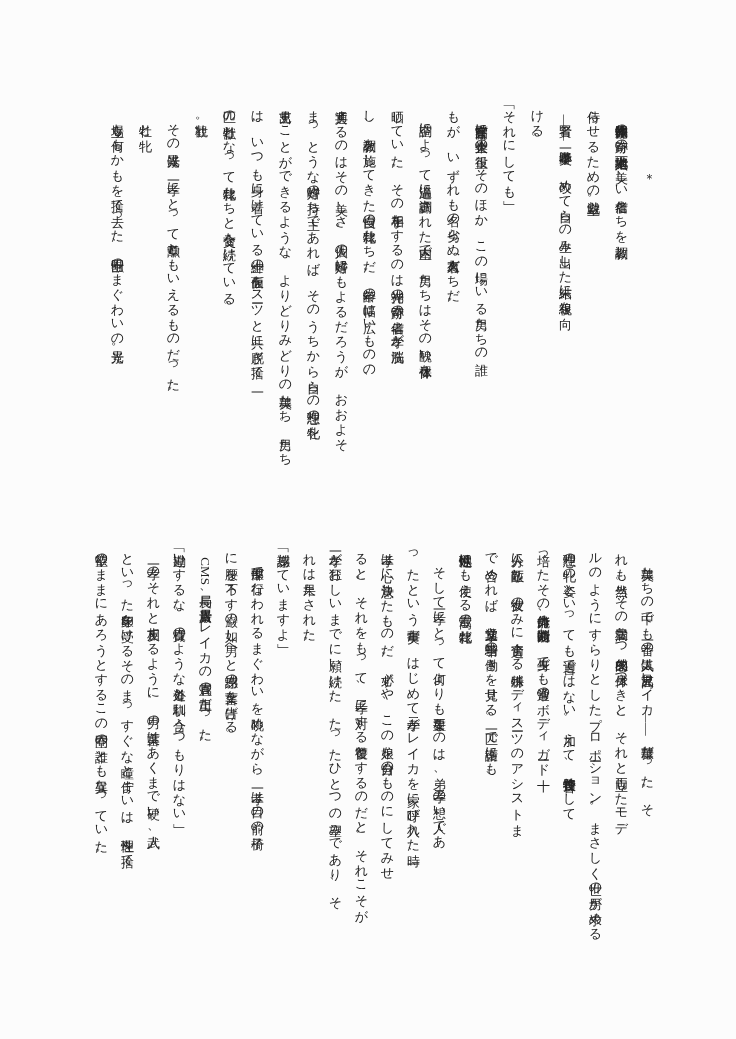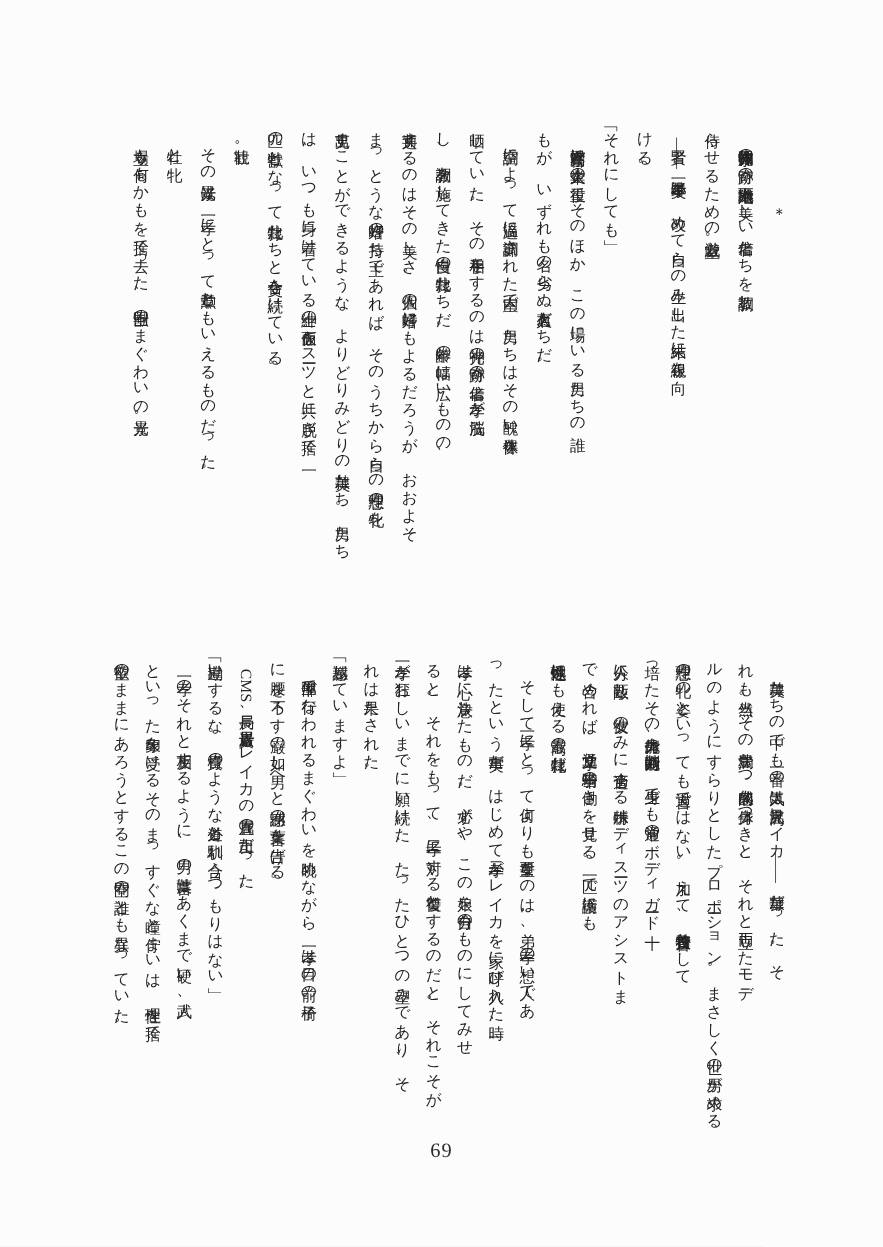--- a/index.html
+++ b/index.html
@@ -105,16 +105,15 @@
         <div class="tline">「感謝していますよ」</div>
         <div class="tline">　部屋中で行なわれるまぐわいを眺めながら、一孝は目の前の椅子</div>
         <div class="tline">に腰を下ろす巌の如し男へと感謝の言葉を告げる。</div>
         <div class="tline">　CMS局長、巌居景貴。レイカの直属の上司だった。</div>
         <div class="tline">「勘違いするな。貴様のような外道と馴れ合うつもりはない」</div>
         <div class="tline">　一孝のそれと相反するように、男の言葉はあくまで硬い。武人、</div>
         <div class="tline">といった印象を受けるそのまっすぐな瞳と佇まいは、理性を捨て、</div>
         <div class="tline">欲望のままにあろうとするこの空間の誰とも異なっていた。</div>
       </section>
 
-    <div class="page-number">69</div>
 
   </div>
 </div>
 
 </body></html>

